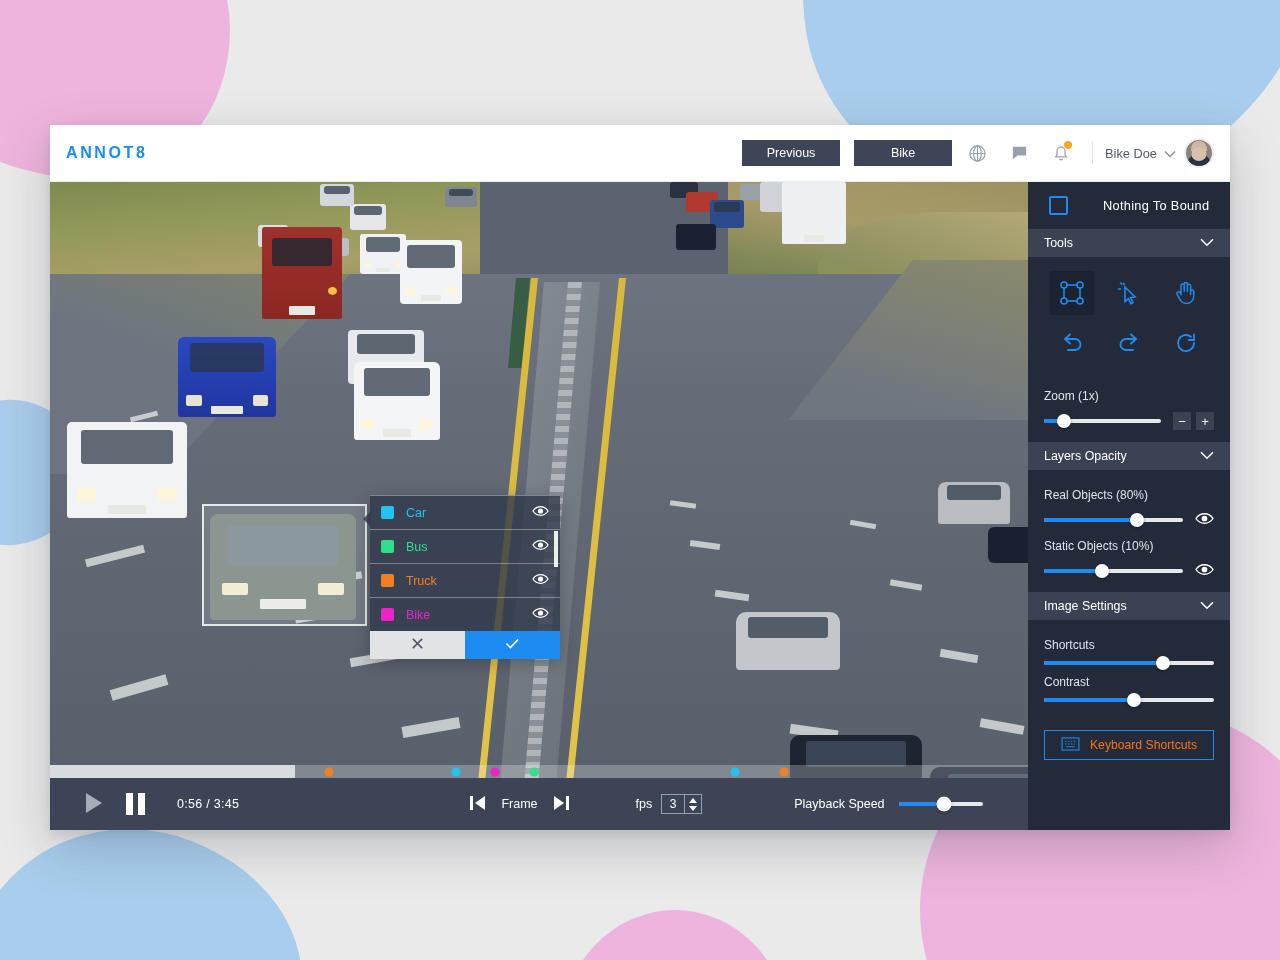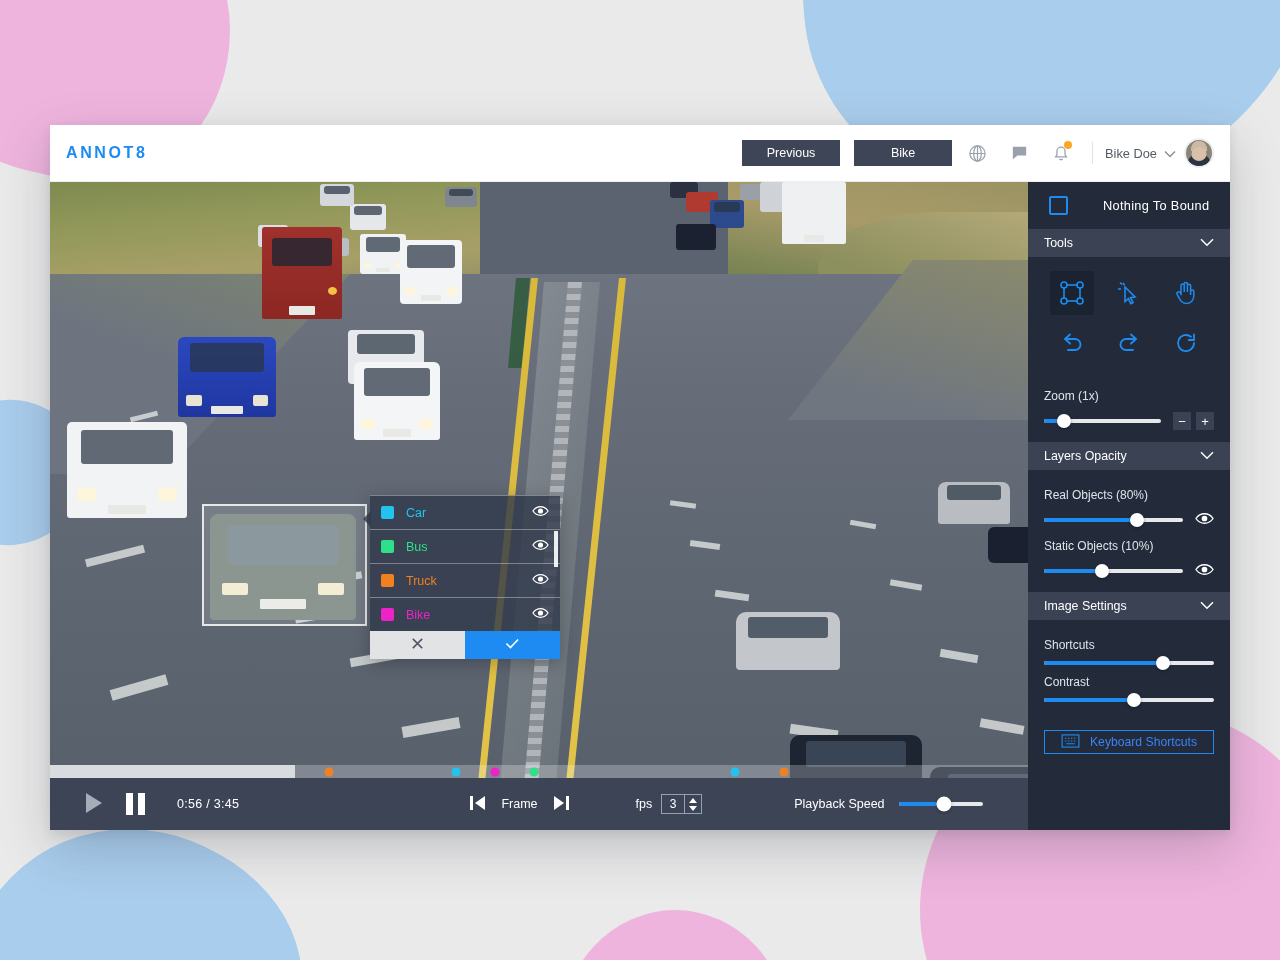--- a/index.html
+++ b/index.html
@@ -365,21 +365,21 @@
   .zoom-btns { display:flex; gap:5px; }
   .zbtn {
     width: 18px; height:18px; background:#3a4254; color:#fff;
     display:flex; align-items:center; justify-content:center;
     font-size: 13px; line-height:1; cursor:pointer;
   }
   .eye { cursor:pointer; flex:0 0 18px; }
 
   .ks-btn {
     margin: 16px 16px 0;
-    height: 24px; border:1px solid #1d8bf1; color:#3b82f6;
+    height: 30px; border:1px solid #1d8bf1; color:#f97316;
     display:flex; align-items:center; justify-content:center; gap:10px;
     font-size: 12.2px; cursor:pointer;
   }
 </style>
 </head>
 <body>
 
 <div class="bg-layer">
   <div class="blob blob-tl"></div>
   <div class="blob blob-tr"></div>

